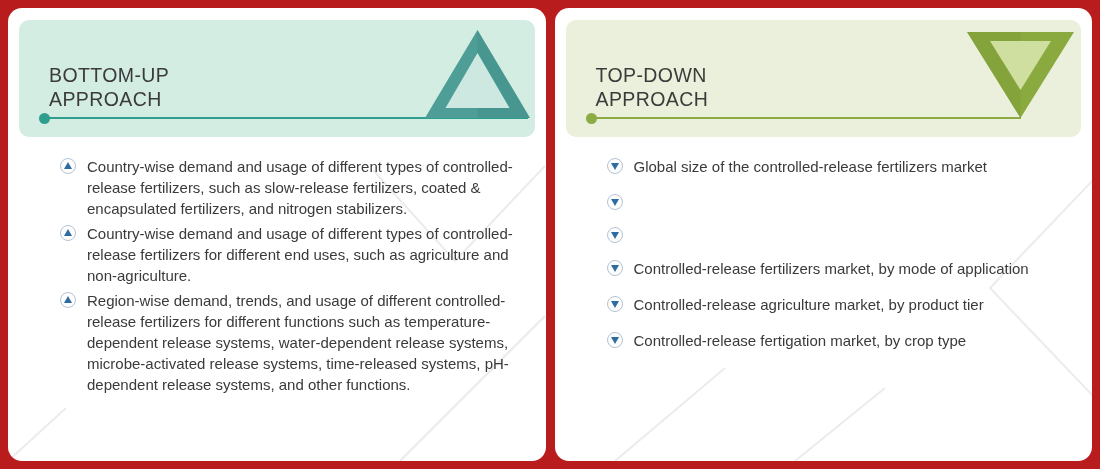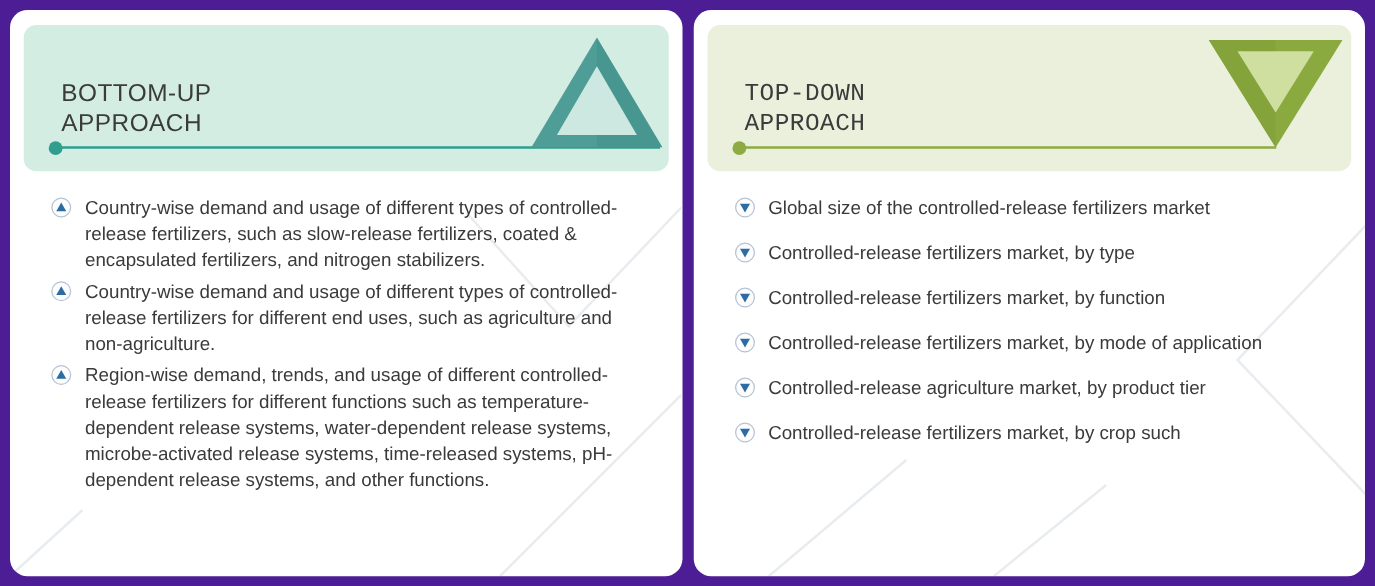--- a/index.html
+++ b/index.html
@@ -1,51 +1,51 @@
 <!DOCTYPE html>
 <html><head>
 <meta charset="utf-8">
 <style>
   * { box-sizing: border-box; }
   html,body { margin:0; padding:0; background:#dbe6f2; }
   .page {
     width:1100px; height:469px;
-    background:#4c1d95;
+    background:#b91c1c;
     padding:8px; display:flex; gap:9px;
     font-family:"Liberation Sans", sans-serif;
   }
   .card {
     flex:1; background:#ffffff; border-radius:14px;
     position:relative; overflow:hidden;
   }
   .watermark { position:absolute; inset:0; pointer-events:none; }
   .header-band {
     position:relative; margin:12px 11px 0; height:117px; border-radius:10px;
   }
   .card.left  .header-band { background:#d3ede3; }
-  .card.right .header-band { background:#eaf0db;font-family:Liberation Mono, monospace; }
+  .card.right .header-band { background:#eaf0db; }
   .band-title {
     position:absolute; left:30px; bottom:26px;
     font-size:19.5px; line-height:1.24; color:#3b3b3b;
     letter-spacing:0.4px; font-weight:400;
   }
   .band-line { position:absolute; left:22px; bottom:18px; height:2px; }
   .card.left  .band-line { right:7px;  background:#2f9e8f; }
   .card.right .band-line { right:60px; background:#8cab42; }
   .band-dot {
     position:absolute; left:-2px; top:-4.5px; width:11px; height:11px; border-radius:50%;
   }
   .card.left  .band-dot { background:#2f9e8f; }
   .card.right .band-dot { background:#8cab42; }
   .band-triangle { position:absolute; bottom:19px; line-height:0; }
   .card.left  .band-triangle { right:5px; }
   .card.right .band-triangle { right:7px; }
 
   .list {
-    position:relative; margin:19px 22px 0 0; padding-left:33px;
+    position:relative; margin:19px 22px 0 0; padding-left:52px;
     display:flex; flex-direction:column; gap:4px;
   }
   .card.right .list { gap:15px; }
   .item { display:flex; align-items:flex-start; }
   .bullet {
     flex:0 0 16px; width:16px; height:16px; border-radius:50%;
     border:1px solid #b4c3d6; background:#fdfdfd; margin-top:2px;
     display:flex; align-items:center; justify-content:center;
   }
   .tri-up {
@@ -149,42 +149,40 @@
       <div class="item">
         <span class="bullet">
             <span class="tri-down"></span>
           </span>
         <span class="item-text">Global size of the controlled-release fertilizers market</span>
       </div>
       <div class="item">
         <span class="bullet">
             <span class="tri-down"></span>
           </span>
-        <span class="item-text">Controlled-release fertilizers market, by type</span>
       </div>
       <div class="item">
         <span class="bullet">
             <span class="tri-down"></span>
           </span>
-        <span class="item-text">Controlled-release fertilizers market, by function</span>
       </div>
       <div class="item">
         <span class="bullet">
             <span class="tri-down"></span>
           </span>
         <span class="item-text">Controlled-release fertilizers market, by mode of application</span>
       </div>
       <div class="item">
         <span class="bullet">
             <span class="tri-down"></span>
           </span>
         <span class="item-text">Controlled-release agriculture market, by product tier</span>
       </div>
       <div class="item">
         <span class="bullet">
             <span class="tri-down"></span>
           </span>
-        <span class="item-text">Controlled-release fertilizers market, by crop such</span>
+        <span class="item-text">Controlled-release fertigation market, by crop type</span>
       </div>
     </div>
   </div>
 
 </div>
 
 </body></html>

